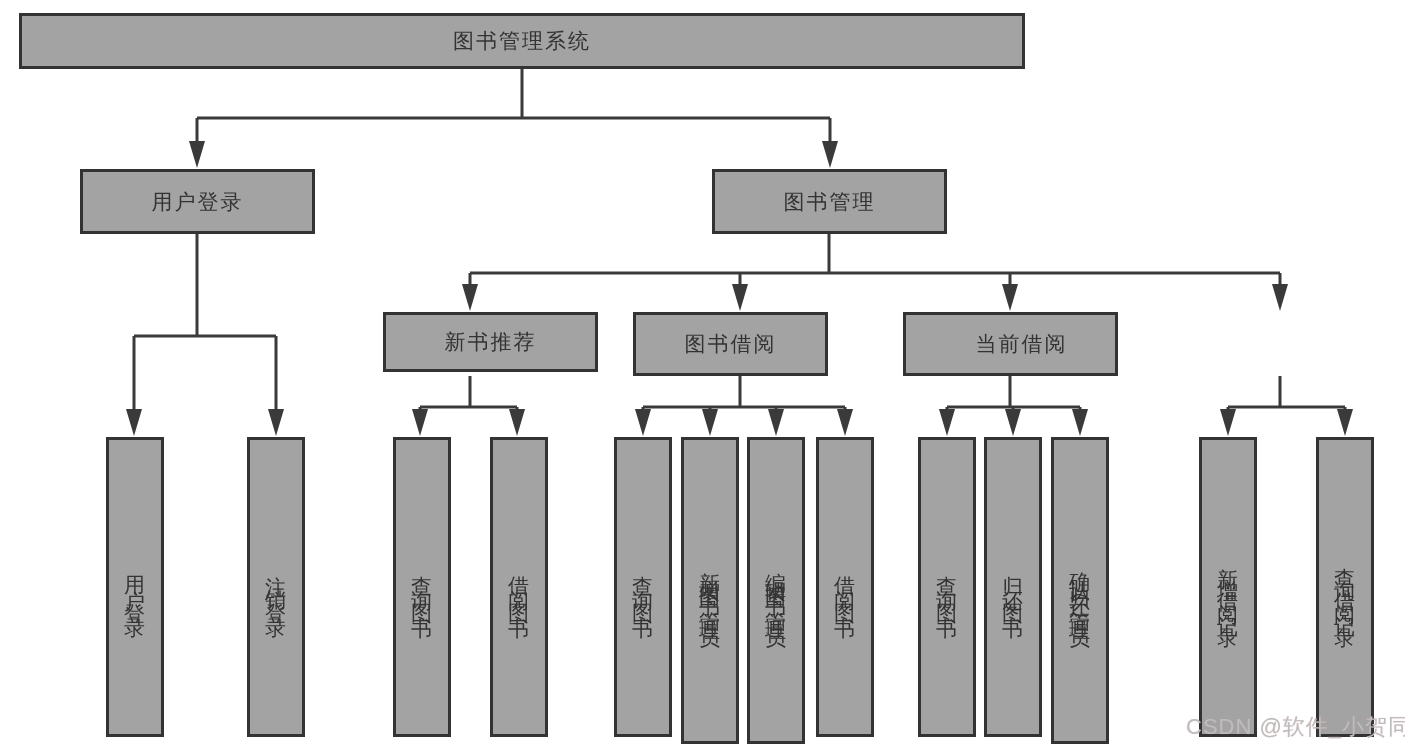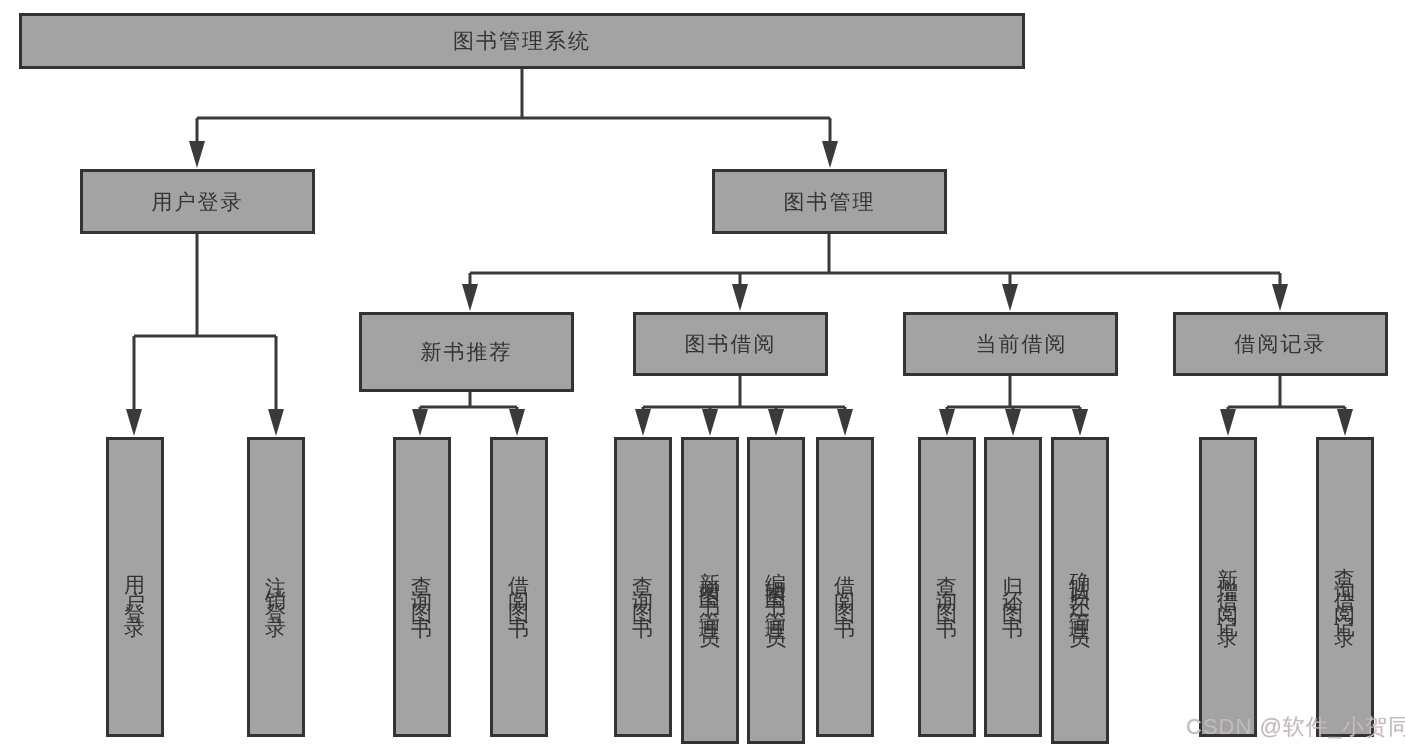--- a/index.html
+++ b/index.html
@@ -32,21 +32,21 @@
     color: #333333;
     line-height: 1;
   }
   .vbox.sp6 span { letter-spacing: 12px; }
   .vbox.sp9 span { letter-spacing: 8px; }
 
   
   .n-root    { left: 19px;   top: 13px;  width: 1006px; height: 56px; }
   .n-login   { left: 80px;   top: 169px; width: 235px;  height: 65px; }
   .n-mgmt    { left: 712px;  top: 169px; width: 235px;  height: 65px; }
-  .n-newbook { left: 359px;  top: 312px; width: 215px;  height: 80px; }
+  .n-newbook { left: 383px;  top: 312px; width: 215px;  height: 60px; }
   .n-borrow  { left: 633px;  top: 312px; width: 195px;  height: 64px; }
   .n-current { left: 903px;  top: 312px; width: 215px;  height: 64px; padding-left: 22px; }
   .n-records { left: 1173px; top: 312px; width: 215px;  height: 64px; }
 
   
   .l-userlogin  { left: 106px; }
   .l-logout     { left: 247px; }
   .l-nbquery    { left: 393px; }
   .l-nbborrow   { left: 490px; }
   .l-bwquery    { left: 614px; }
@@ -116,23 +116,20 @@
 
   <div class="hbox n-newbook">
     <span>新书推荐</span>
   </div>
   <div class="hbox n-borrow">
     <span>图书借阅</span>
   </div>
   <div class="hbox n-current">
     <span>当前借阅</span>
   </div>
-  <div class="hbox n-records">
-    <span>借阅记录</span>
-  </div>
 
   <div class="vbox l-userlogin">
     <span>用户登录</span>
   </div>
   <div class="vbox l-logout">
     <span>注销登录</span>
   </div>
 
   <div class="vbox l-nbquery">
     <span>查询图书</span>

